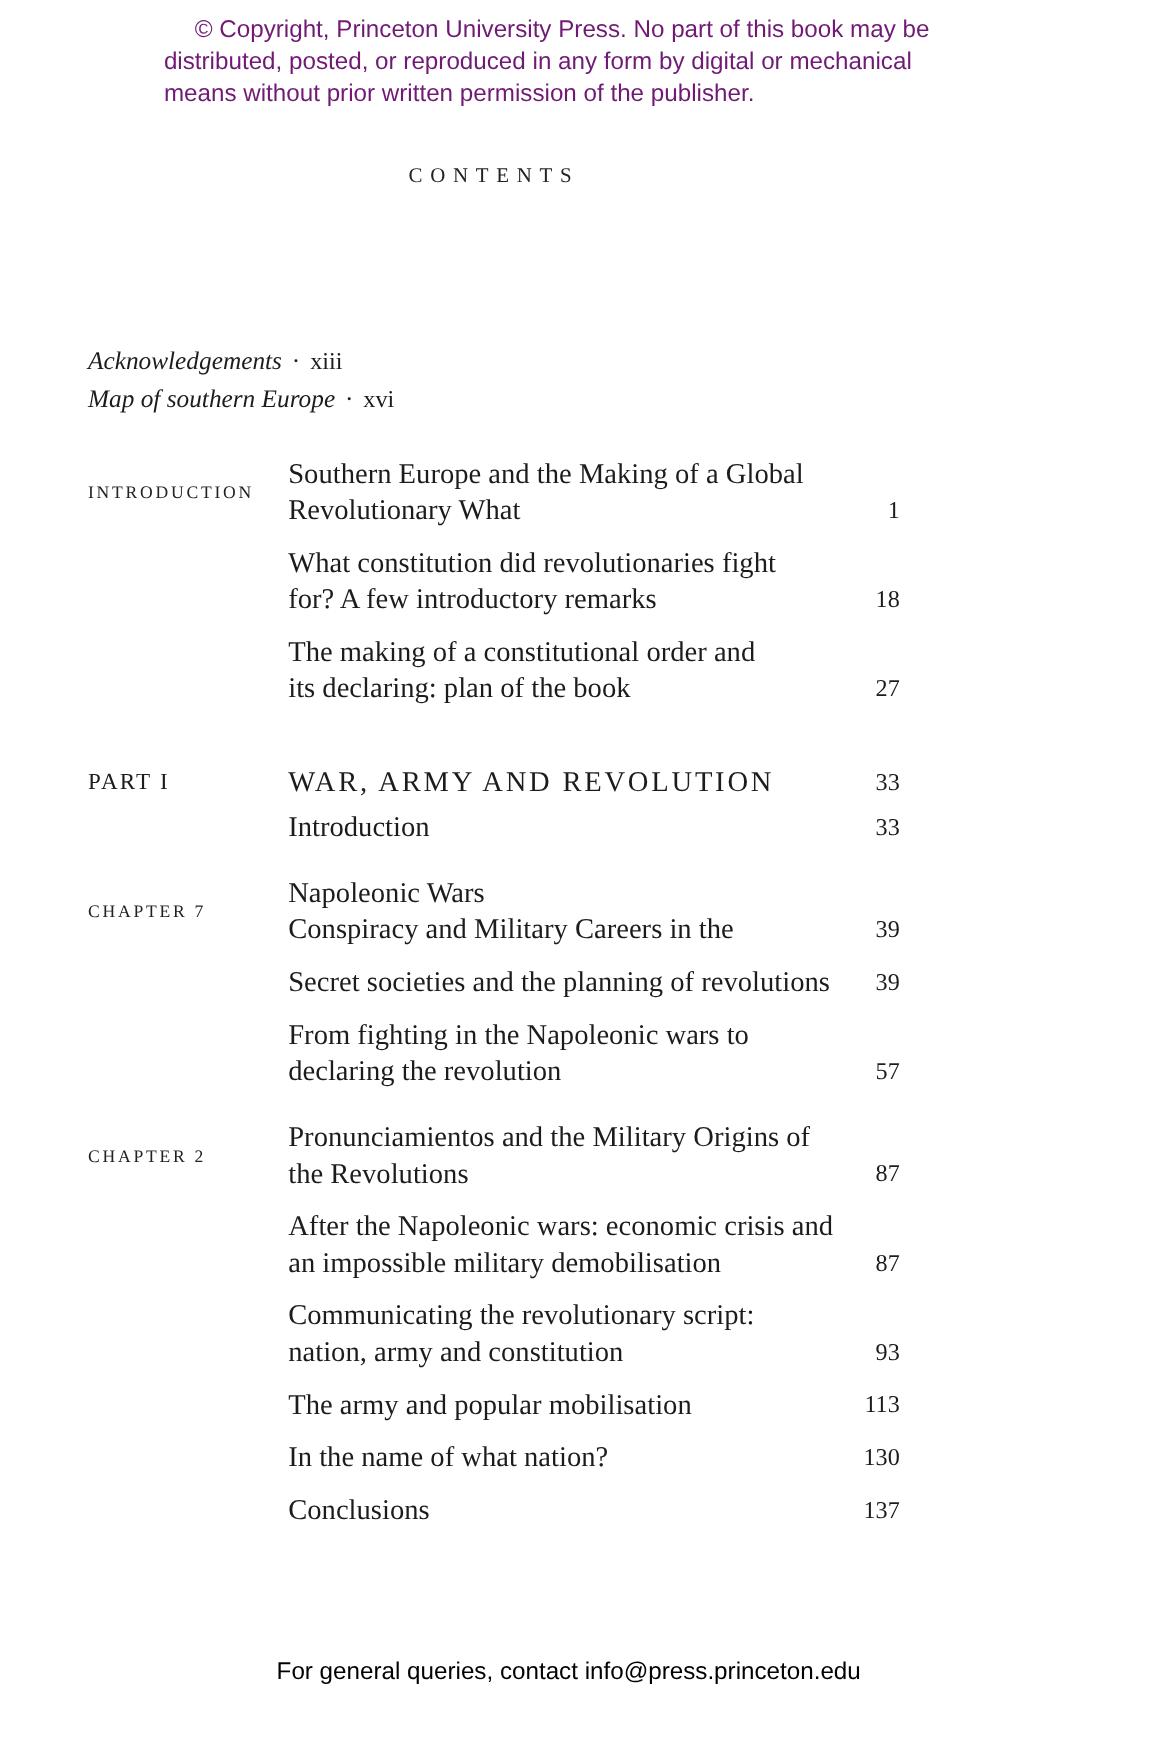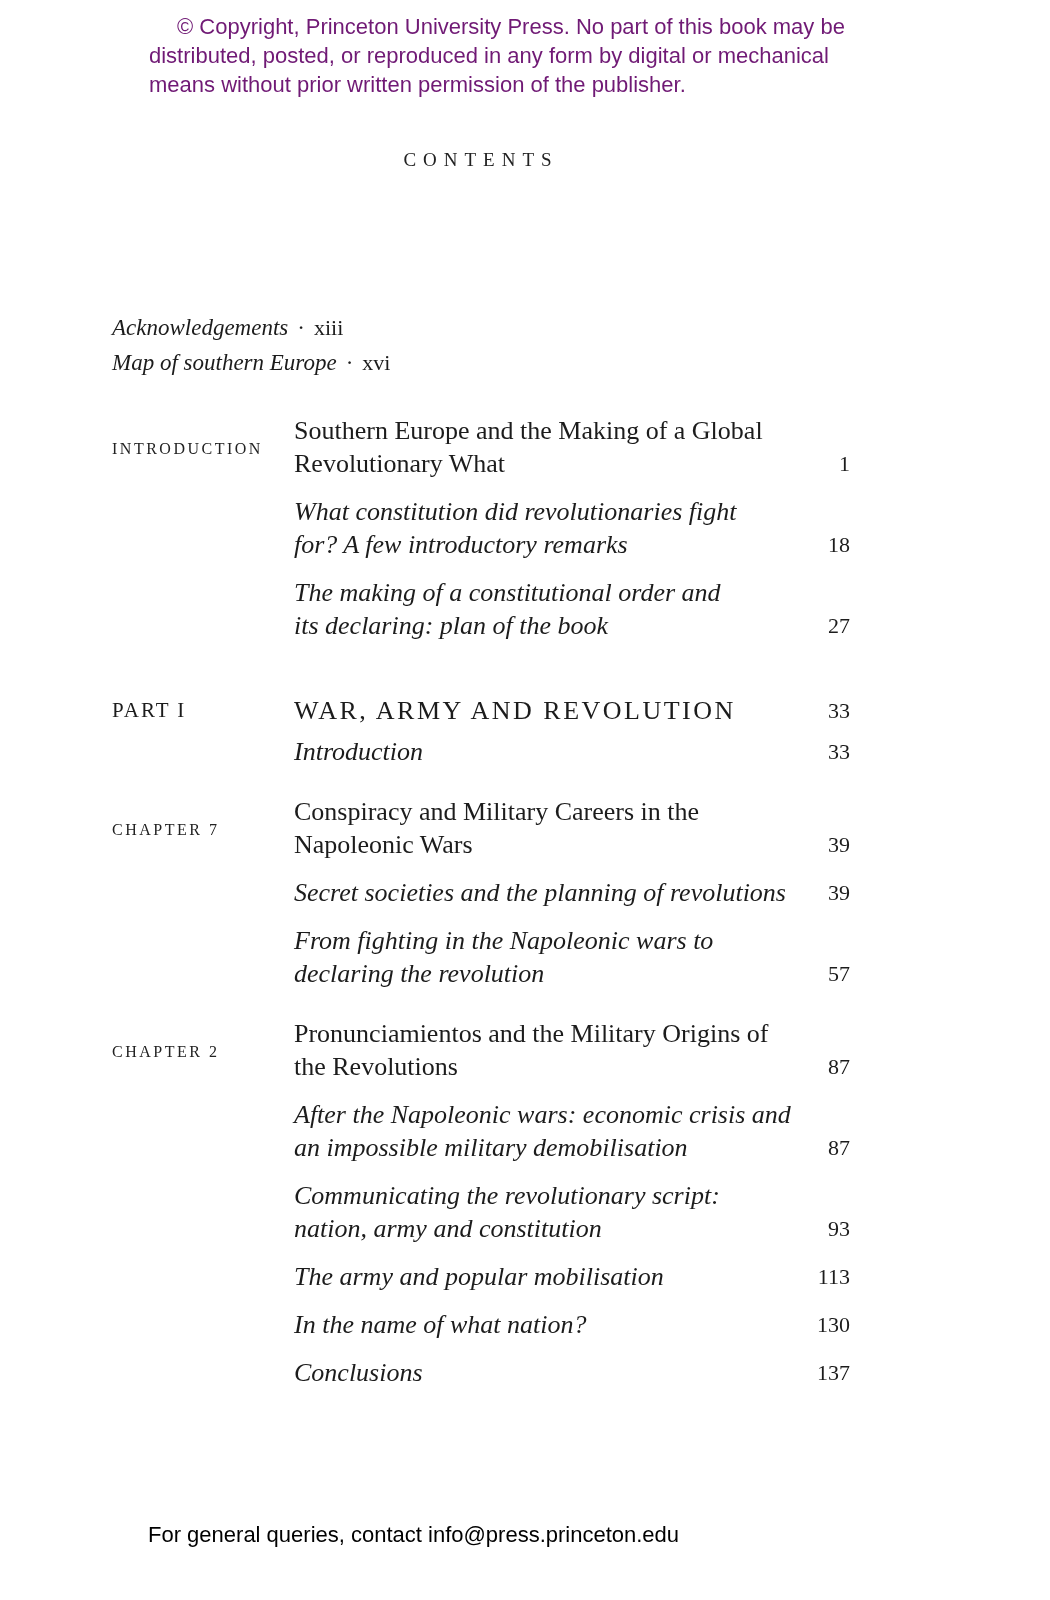--- a/index.html
+++ b/index.html
@@ -19,21 +19,21 @@
     width: 720px;
     font-family: "Liberation Sans", sans-serif;
     font-size: 22px;
     line-height: 29px;
     color: #701a75;
   }
   .copyright .line-first { padding-left: 28px; }
 
   
   .content {
-    margin-left: 112px;
+    margin-left: 80px;
     width: 738px;
   }
 
   .contents-title {
     margin-top: 50px;
     text-align: center;
     font-size: 19px;
     letter-spacing: 7px;
     color: #222;
   }
@@ -64,41 +64,41 @@
   .toc-line { font-size: 26px; line-height: 33px; }
   .toc-page {
     margin-left: auto;
     align-self: flex-end;
     font-size: 22px;
     line-height: 33px;
     text-align: right;
     white-space: nowrap;
   }
 
-  .variant-italic .toc-line { font-style: italic; }
+  .variant-italic .toc-line { }
   .variant-part .toc-label {
     font-size: 21px;
     letter-spacing: 2px;
     padding-top: 0;
     color: #1c1c1c;
   }
   .variant-part .toc-line { letter-spacing: 2.5px; }
 
   .gap-none      { margin-top: 0; }
   .gap-sub       { margin-top: 15px; }
   .gap-part      { margin-top: 52px; }
   .gap-afterpart { margin-top: 8px; }
   .gap-chapter   { margin-top: 27px; }
 
   .footer {
     position: absolute;
-    bottom: 52px;
+    bottom: 68px;
     left: 148px;
     width: 738px;
-    text-align: left;
+    text-align: center;
     font-family: "Liberation Sans", sans-serif;
     font-size: 22px;
     color: #000;
   }
 </style>
 </head>
 <body>
 
 <div class="copyright">
   <div class="line-first">© Copyright, Princeton University Press. No part of this book may be</div>
@@ -154,22 +154,22 @@
       <div class="toc-row variant-italic gap-afterpart">
     <div class="toc-label"></div>
     <div class="toc-titles">
           <div class="toc-line">Introduction</div>
         </div>
     <div class="toc-page">33</div>
   </div>
       <div class="toc-row variant-chapter gap-chapter">
     <div class="toc-label">CHAPTER 7</div>
     <div class="toc-titles">
+          <div class="toc-line">Napoleonic Wars</div>
           <div class="toc-line">Conspiracy and Military Careers in the</div>
-          <div class="toc-line">Napoleonic Wars</div>
         </div>
     <div class="toc-page">39</div>
   </div>
       <div class="toc-row variant-italic gap-sub">
     <div class="toc-label"></div>
     <div class="toc-titles">
           <div class="toc-line">Secret societies and the planning of revolutions</div>
         </div>
     <div class="toc-page">39</div>
   </div>

